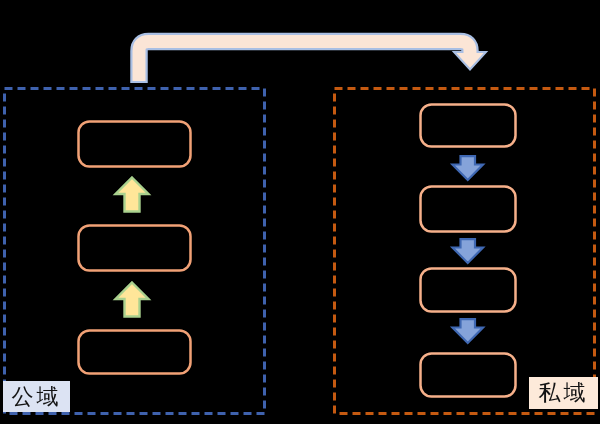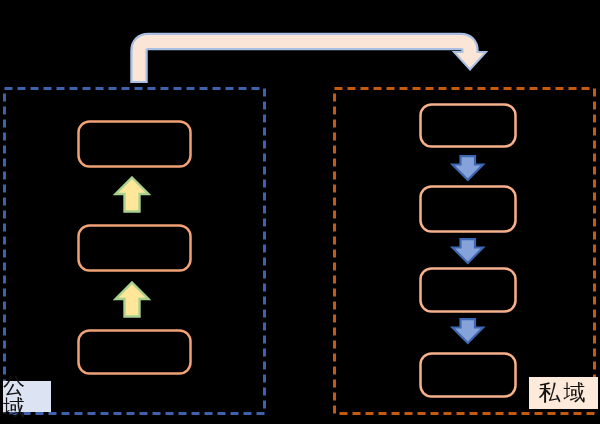--- a/index.html
+++ b/index.html
@@ -13,21 +13,21 @@
   #shapes{position:absolute;left:0;top:0;}
   .domain-label{
     position:absolute;
     display:flex;align-items:center;justify-content:center;
     color:#141414;
     font-size:22px;
     letter-spacing:3px;
     line-height:1;
   }
   #label-public{
-    left:3px;top:381px;width:48px;height:31px;
+    left:3px;top:381px;width:67px;height:31px;
     background:#dce3f3;
   }
   #label-private{
     left:529px;top:377px;width:69px;height:32px;
     background:#fdeada;
   }
 </style>
 </head>
 <body>
 

